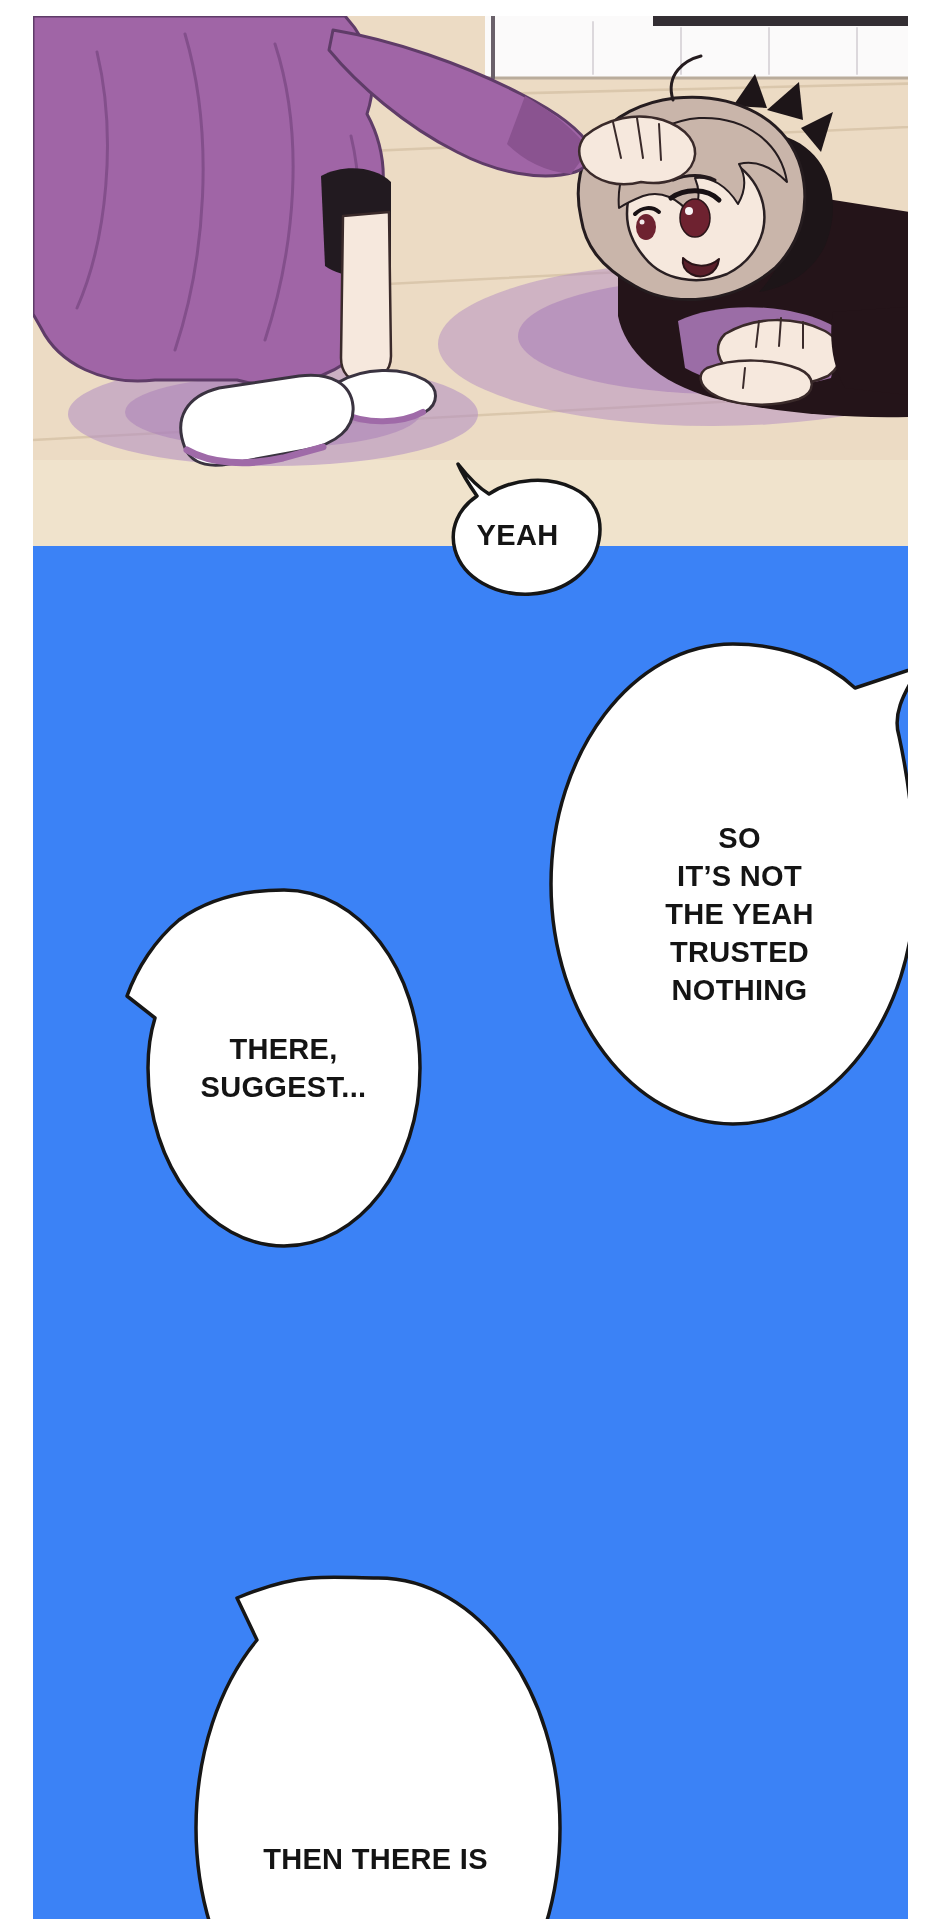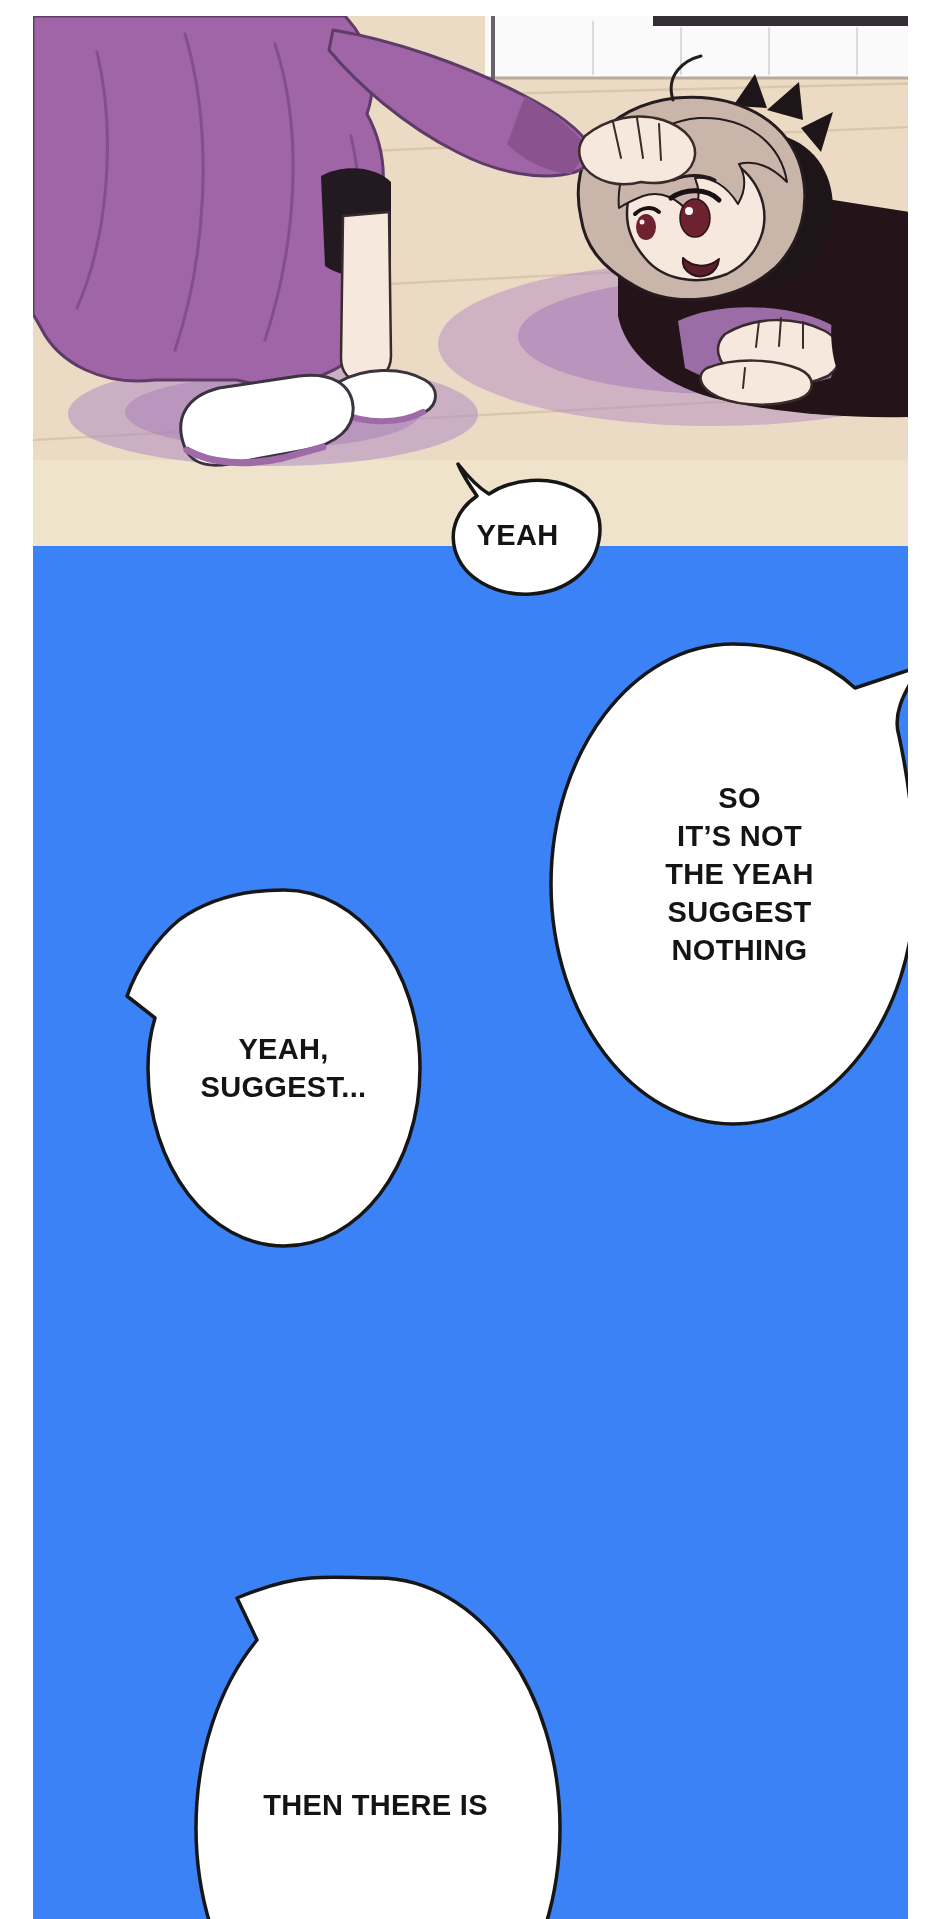--- a/index.html
+++ b/index.html
@@ -127,30 +127,30 @@
       <path d="M 700 628 C 748 628 792 644 822 672 L 888 650 C 868 680 860 700 866 720 C 876 766 882 816 882 868 C 882 1000 800 1108 700 1108 C 600 1108 518 1000 518 868 C 518 736 600 628 700 628 Z"></path>
       <path d="M 251 874 C 326 874 387 954 387 1052 C 387 1150 326 1230 251 1230 C 176 1230 115 1150 115 1052 C 115 1034 117 1018 122 1002 L 94 980 C 104 952 122 924 146 904 C 174 884 210 874 251 874 Z"></path>
       <path d="M 345 1562 C 445 1562 527 1674 527 1812 C 527 1950 445 2062 345 2062 C 245 2062 163 1950 163 1812 C 163 1738 186 1670 224 1624 L 204 1582 C 228 1572 252 1564 278 1562 C 300 1560 322 1562 345 1562 Z"></path>
     </g>
   </svg>
 
   <div class="bubble-text" style="left:375px;top:496px;width:220px;height:46px;">
     <span>YEAH</span>
   </div>
 
-  <div class="bubble-text" style="left:547px;top:760px;width:320px;height:196px;text-align:right;">
+  <div class="bubble-text" style="left:547px;top:800px;width:320px;height:196px;text-align:right;">
     <span>SO</span>
     <span>IT’S NOT</span>
     <span>THE YEAH</span>
-    <span>SUGGEST</span>
+    <span>TRUSTED</span>
     <span>NOTHING</span>
   </div>
 
   <div class="bubble-text" style="left:101px;top:1012px;width:300px;height:80px;">
-    <span>YEAH,</span>
+    <span>THERE,</span>
     <span>SUGGEST...</span>
   </div>
 
-  <div class="bubble-text" style="left:153px;top:1730px;width:380px;height:118px;">
+  <div class="bubble-text" style="left:153px;top:1784px;width:380px;height:118px;">
     <span>THEN THERE IS</span>
   </div>
 
 </div>
 
 </body></html>

